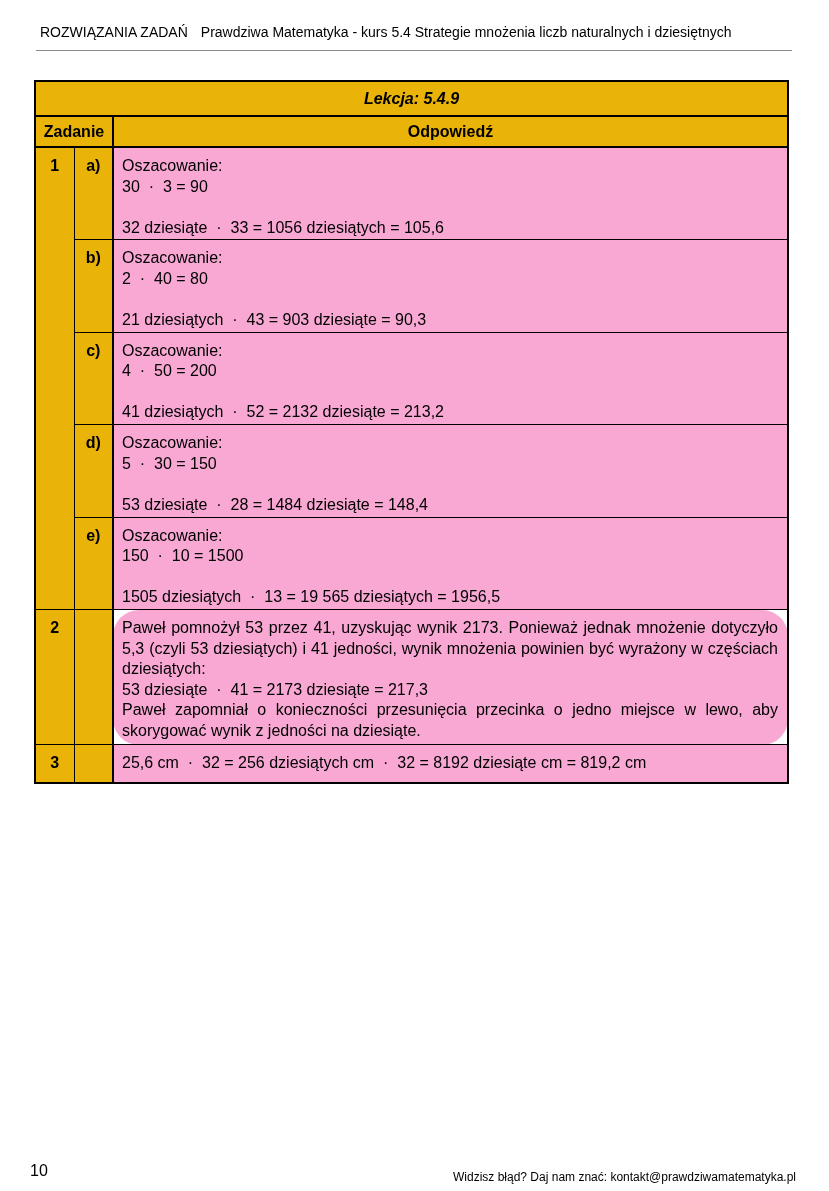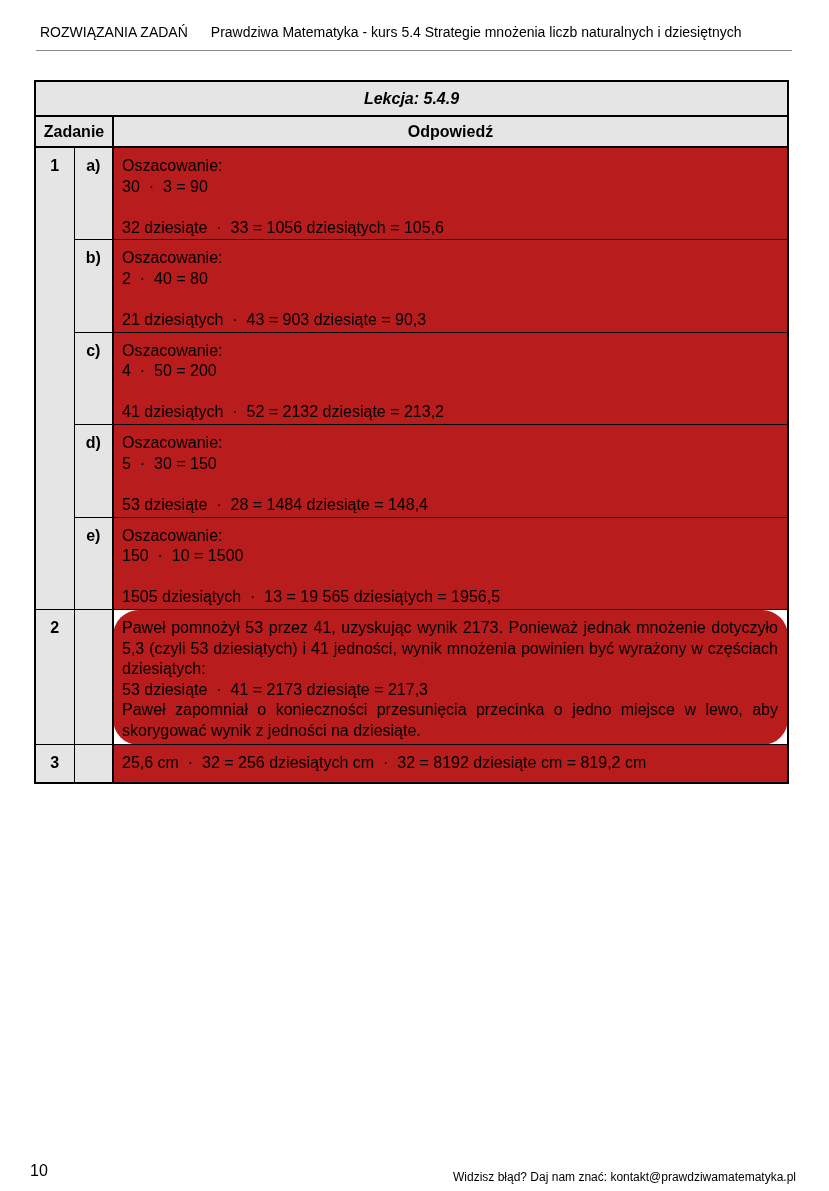--- a/index.html
+++ b/index.html
@@ -7,53 +7,53 @@
     width:829px; height:1191px;
     background:#ffffff; color:#000;
     font-family:"Liberation Sans", sans-serif;
     position:relative; overflow:hidden;
   }
   .page-header {
     position:absolute; left:40px; top:24px;
     font-size:14px; white-space:nowrap;
   }
   .page-header .bold-part { font-weight:normal; }
-  .page-header .rest-part { margin-left:23px; }
+  .page-header .rest-part { margin-left:13px; }
   .top-rule {
     position:absolute; left:36px; top:50px; width:756px;
     border:none; border-top:1px solid #8a8a8a; margin:0;
   }
   table.solutions {
     position:absolute; left:34px; top:80px; width:753px;
     border-collapse:collapse; table-layout:fixed;
     font-size:16px; border:2px solid #000;
   }
   col.c-num { width:39px; }
   col.c-let { width:39px; }
   col.c-ans { width:675px; }
   td { border:1.5px solid #000; padding:0; vertical-align:top; }
-  .green { background:#e5e5e5; }
+  .green { background:#eab308; }
   td.lesson {
     height:33px; text-align:center; vertical-align:middle;
     font-weight:bold; font-style:italic;
     border-bottom:2.5px solid #000;
   }
   tr.r-cols { height:31px; }
   td.colhead {
     text-align:center; vertical-align:middle; font-weight:bold;
     border-bottom:2px solid #000;
   }
   td.colhead.task-col, td.let { border-right:2.5px solid #000; }
   tr.r-part  { height:92.5px; }
   tr.r-task2 { height:135px; }
   tr.r-task3 { height:38px; }
   td.num, td.let {
     font-weight:bold; text-align:center; padding-top:9px;
   }
-  td.ans { background:#b91c1c; padding:8px 9px 0 8px; line-height:20.5px; }
+  td.ans { background:#f9a8d4; padding:8px 9px 0 8px; line-height:20.5px; }
   td.ans.justify { text-align:justify;border-radius:26px; }
   .tline { white-space:pre-wrap; min-height:20.5px; }
   .page-number {
     position:absolute; left:30px; top:1162px; font-size:16px;
   }
   .footer-contact {
     position:absolute; left:417px; top:1170px; font-size:12px;margin-left:36px;
   }
 </style>
 </head>

